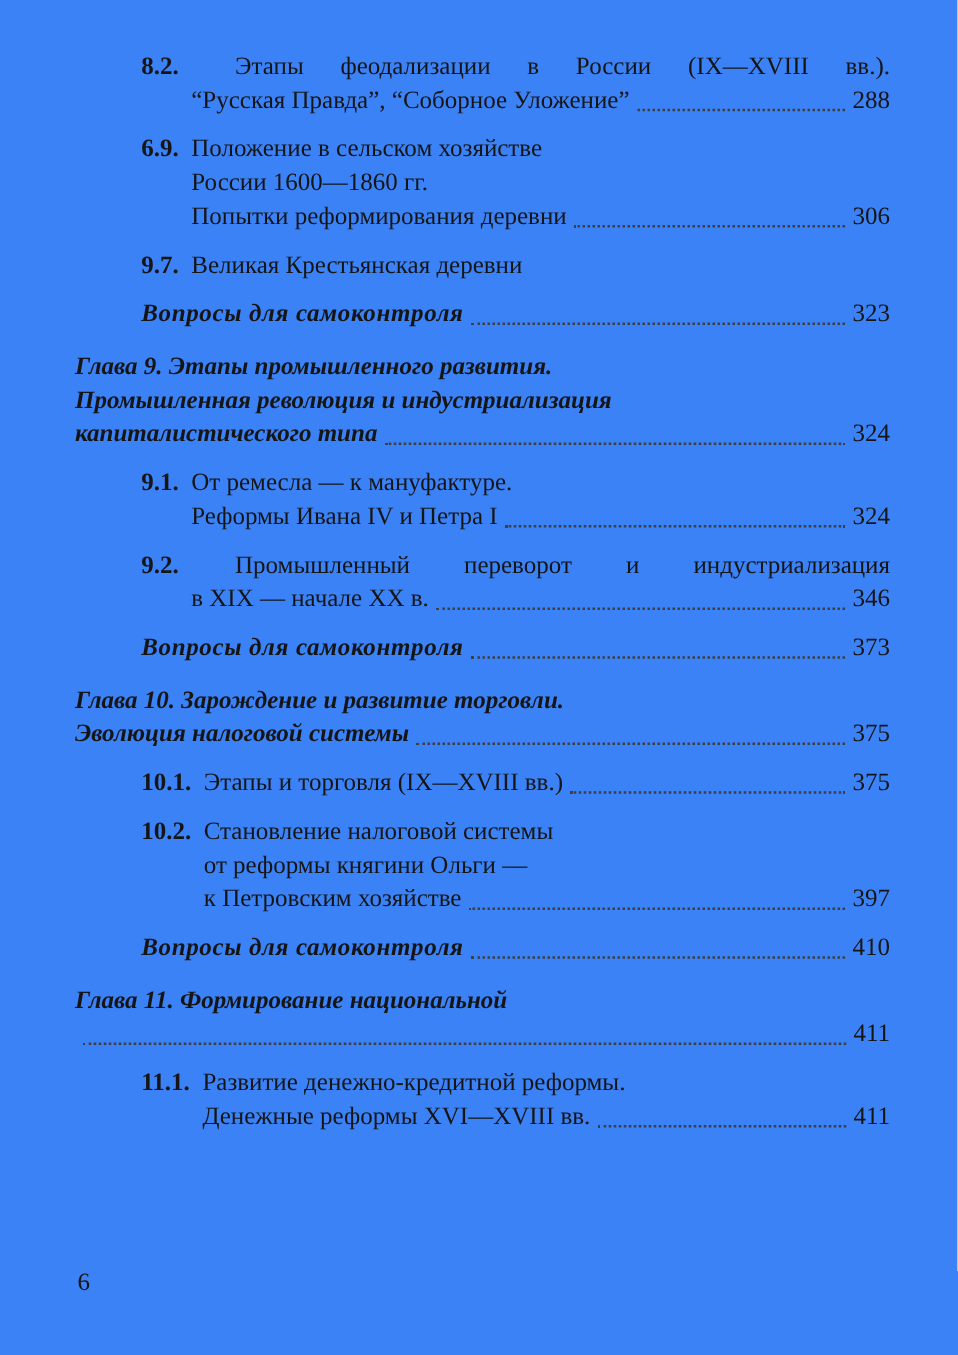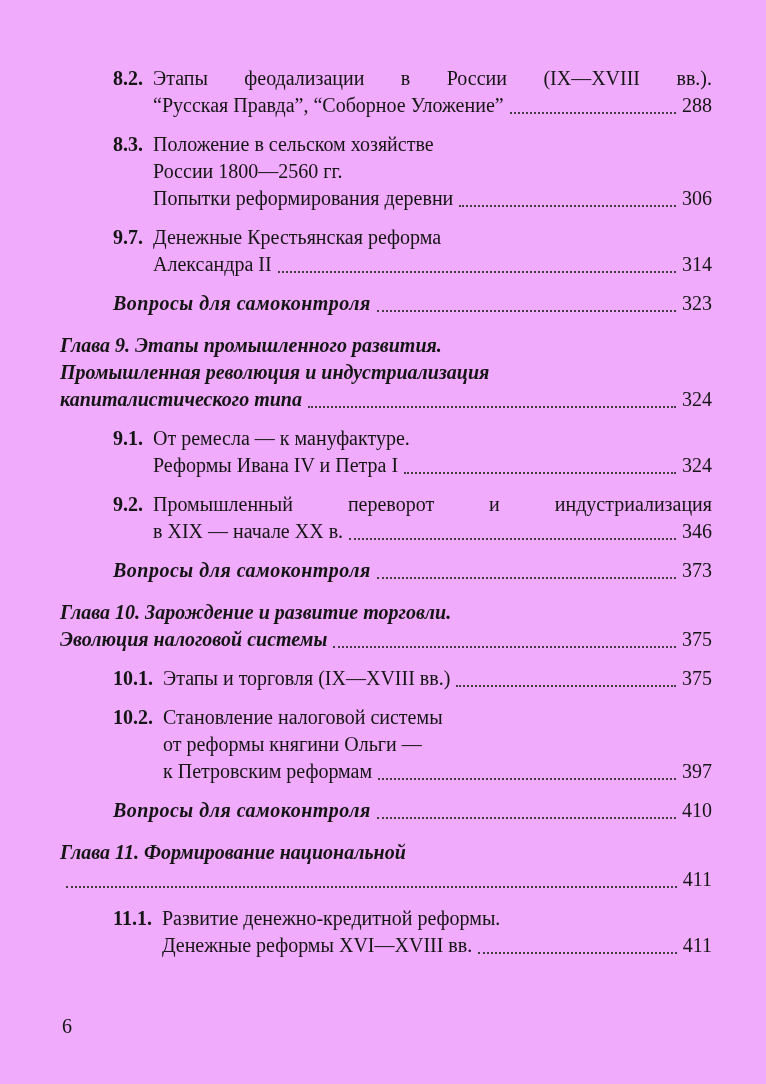--- a/index.html
+++ b/index.html
@@ -1,36 +1,36 @@
 <!DOCTYPE html>
 <html><head>
 <meta charset="utf-8">
 <style>
   * { margin:0; padding:0; box-sizing:border-box; }
   html,body { background:#ffffff; }
   .page {
     position:relative;
     width:766px; height:1084px;
-    background:#f0abfc;
+    background:#3b82f6;
     color:#151515;
     font-family:"Liberation Serif","DejaVu Serif",serif;
     font-size:20px; line-height:27px;
-    padding:65px 54px 0 60px;
+    padding:40px 54px 0 60px;
     overflow:hidden;
   }
   .bold { font-weight:bold;font-style:italic; }
   .entry { margin-bottom:12px; }
   .entry.chapter { margin-top:15px; }
   .entry.sub { display:flex; margin-left:53px; }
   .entry.questions { margin-left:53px; }
   .num { flex:0 0 auto; margin-right:10px; font-weight:bold; }
   .textcol { flex:1 1 auto; min-width:0; }
   .lrow { display:flex; }
   .tline { white-space:nowrap; }
-  .just { text-align:justify; text-align-last:justify; white-space:normal; }
+  .just { text-align:justify; text-align-last:justify; white-space:normal;margin-left:35px; }
   .leader {
     flex:1 1 auto;
     min-width:18px;
     border-bottom:2px dotted #3f3f3f;
     margin:0 6px 5px 6px;
   }
   .pref { flex:0 0 auto; }
   .qlabel { letter-spacing:0.5px; }
   .folio { position:absolute; left:62px; bottom:44px; }
 </style>
@@ -45,41 +45,36 @@
       <div class="tline just">Этапы феодализации в России (IX—XVIII вв.).</div>
       <div class="lrow">
         <span class="tline">“Русская Правда”, “Соборное Уложение”</span>
         <span class="leader"></span>
         <span class="pref">288</span>
       </div>
     </div>
   </div>
 
   <div class="entry sub">
-    <span class="num">8.3.</span>
+    <span class="num">6.9.</span>
     <div class="textcol">
       <div class="tline">Положение в сельском хозяйстве</div>
-      <div class="tline">России 1800—2560 гг.</div>
+      <div class="tline">России 1600—1860 гг.</div>
       <div class="lrow">
         <span class="tline">Попытки реформирования деревни</span>
         <span class="leader"></span>
         <span class="pref">306</span>
       </div>
     </div>
   </div>
 
   <div class="entry sub">
     <span class="num">9.7.</span>
     <div class="textcol">
-      <div class="tline">Денежные Крестьянская реформа</div>
-      <div class="lrow">
-        <span class="tline">Александра II</span>
-        <span class="leader"></span>
-        <span class="pref">314</span>
-      </div>
+      <div class="tline">Великая Крестьянская деревни</div>
     </div>
   </div>
 
   <div class="entry questions lrow">
     <span class="tline bold qlabel">Вопросы для самоконтроля</span>
     <span class="leader"></span>
     <span class="pref">323</span>
   </div>
 
   <div class="entry chapter">
@@ -141,21 +136,21 @@
       </div>
     </div>
   </div>
 
   <div class="entry sub">
     <span class="num">10.2.</span>
     <div class="textcol">
       <div class="tline">Становление налоговой системы</div>
       <div class="tline">от реформы княгини Ольги —</div>
       <div class="lrow">
-        <span class="tline">к Петровским реформам</span>
+        <span class="tline">к Петровским хозяйстве</span>
         <span class="leader"></span>
         <span class="pref">397</span>
       </div>
     </div>
   </div>
 
   <div class="entry questions lrow">
     <span class="tline bold qlabel">Вопросы для самоконтроля</span>
     <span class="leader"></span>
     <span class="pref">410</span>

